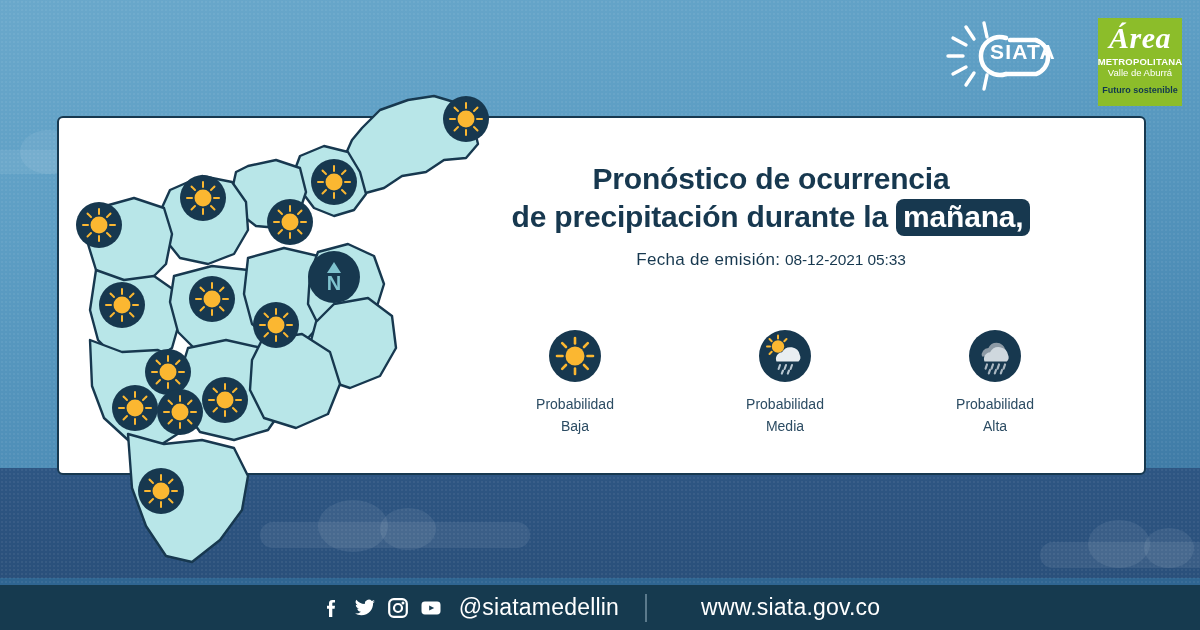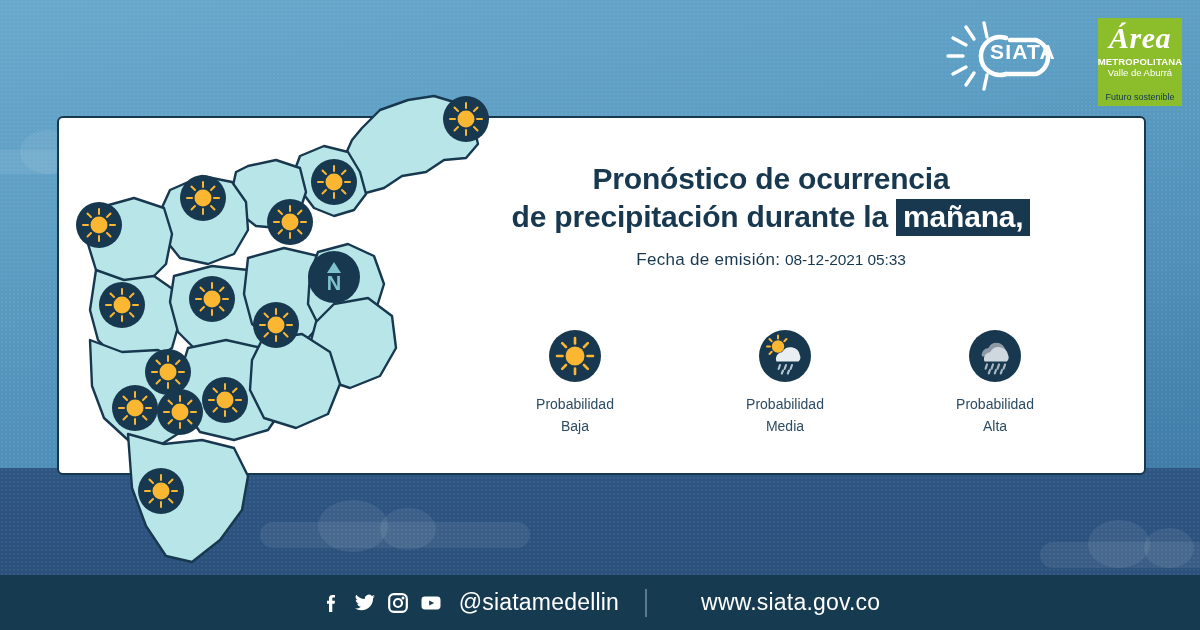--- a/index.html
+++ b/index.html
@@ -42,21 +42,21 @@
   }
   .amva-logo{
     width:84px;height:88px;background:#8cbd2a;
     display:flex;flex-direction:column;align-items:center;justify-content:flex-start;
     padding-top:2px;box-sizing:border-box;
   }
   .amva-script{color:#fff;font-family:"Liberation Serif", serif;font-style:italic;
     font-size:30px;font-weight:bold;line-height:36px;letter-spacing:.5px;}
   .amva-l1{color:#fff;font-size:9.5px;font-weight:bold;letter-spacing:.2px;line-height:11px;}
   .amva-l2{color:#fff;font-size:9.5px;line-height:11px;}
-  .amva-l3{color:#11384e;font-size:9px;font-weight:normal;margin-top:14px;line-height:11px;}
+  .amva-l3{color:#11384e;font-size:9px;font-weight:bold;margin-top:7px;line-height:11px;}
 
   
   .card{
     position:absolute;left:57px;top:116px;width:1085px;height:355px;
     background:#fff;border:2px solid #17384f;border-radius:6px;
   }
 
   
   .map-wrap{position:absolute;left:62px;top:48px;width:420px;height:520px;}
   .map-wrap svg{display:block;}
@@ -71,35 +71,35 @@
     border-bottom:11px solid #7fc3cf;margin-bottom:1px;
   }
   .compass .nletter{color:#7fc3cf;font-size:20px;font-weight:bold;line-height:18px;}
 
   
   .text-block{position:absolute;left:441px;top:160px;width:660px;text-align:center;}
   .title{
     color:#17384f;font-size:30px;font-weight:bold;line-height:38px;
     letter-spacing:-.2px;
   }
-  .hl{background:#17384f;color:#fff;padding:1px 7px 3px 7px;border-radius:0;}
+  .hl{background:#17384f;color:#fff;padding:1px 7px 3px 7px;border-radius:8px;}
   .fecha{margin-top:14px;color:#17384f;font-size:17px;}
   .fecha .lbl{letter-spacing:.3px;}
   .fecha .val{font-size:15.5px;letter-spacing:-.1px;}
 
   
   .legend{position:absolute;left:470px;top:330px;width:630px;display:flex;}
   .legend-item{flex:1;display:flex;flex-direction:column;align-items:center;}
   .legend-icon{width:52px;height:52px;border-radius:50%;background:#17384f;position:relative;}
   .legend-icon svg{position:absolute;left:0;top:0;}
   .legend-label{margin-top:11px;color:#2c4c63;font-size:14px;line-height:22px;text-align:center;}
 
   
   .footer{
-    position:absolute;left:0;bottom:0;width:1200px;height:55px;background:#163a4f;
+    position:absolute;left:0;bottom:0;width:1200px;height:45px;background:#163a4f;
     display:flex;align-items:center;justify-content:center;gap:0;
   }
   .social{display:flex;align-items:center;gap:9px;margin-right:16px;}
   .social span{display:block;width:24px;height:24px;}
   .handle{color:#fff;font-size:23px;letter-spacing:.2px;}
   .divider{width:2px;height:28px;background:#5b7a8c;margin:0 26px;}
   .site{color:#fff;font-size:23px;letter-spacing:.2px;margin-left:28px;}
 </style>
 </head>
 <body>

